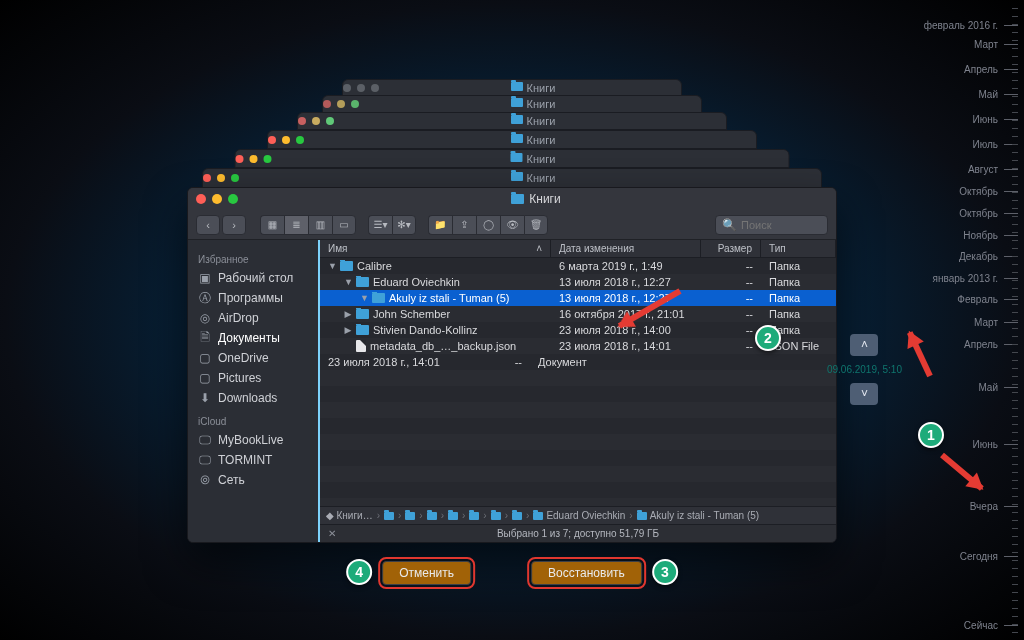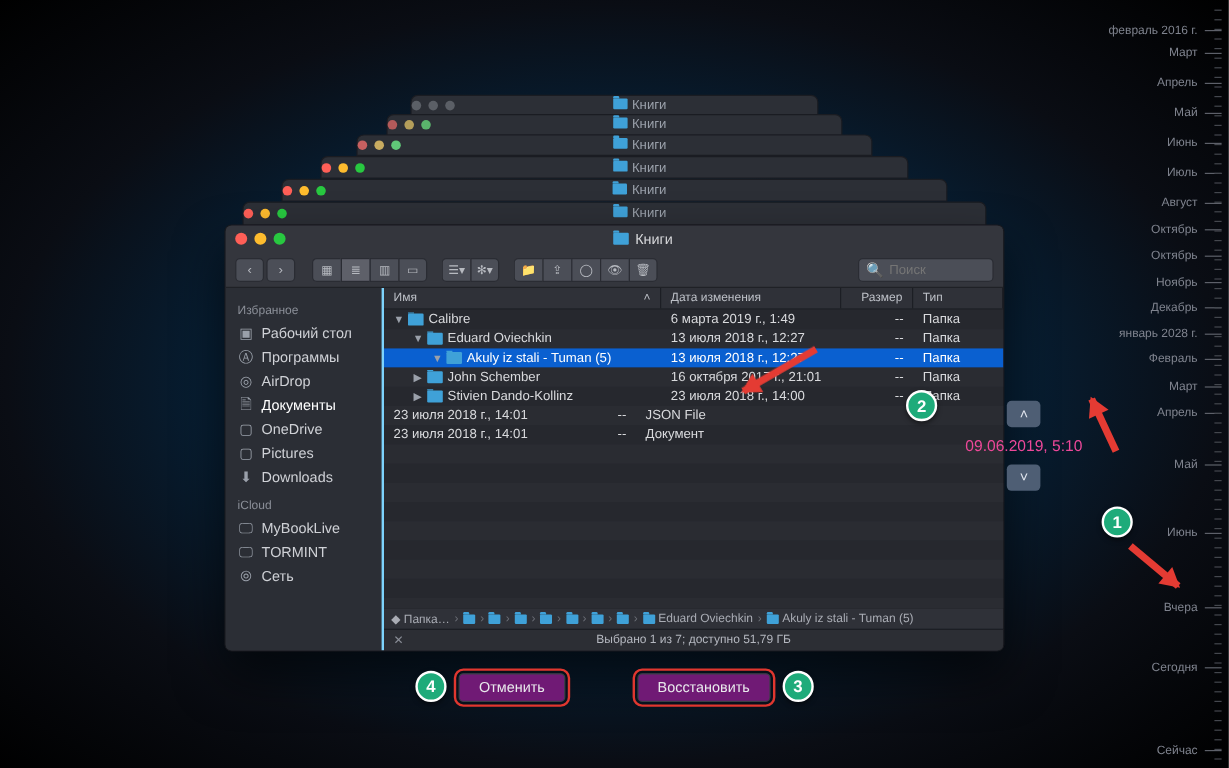--- a/index.html
+++ b/index.html
@@ -77,25 +77,25 @@
 
   
   .timeline { position: absolute; right: 6px; top: 8px; bottom: 8px; width: 100px; font-size: 10px; color: #7f838e; }
   .timeline .tick { position: absolute; right: 0; display: flex; align-items: center; gap: 6px; }
   .timeline .tick .bar { width: 14px; height: 1px; background: #5d6069; }
   .timeline .minor { position: absolute; right: 0; width: 6px; height: 1px; background: #44474e; }
 
   
   .snap-nav { position: absolute; right: 122px; top: 334px; display: flex; flex-direction: column; align-items: center; gap: 4px; }
   .snap-btn { width: 28px; height: 22px; background: #4e5e74; border-radius: 4px; display: flex; align-items: center; justify-content: center; color: #e2e6ee; cursor: default; }
-  .snap-date { font-size: 13px; color: #ec4899; text-align: center; margin: 4px 0; white-space: nowrap; }
+  .snap-date { font-size: 10px; color: #0f766e; text-align: center; margin: 4px 0; white-space: nowrap; }
 
   
   .bottom-btns { position: absolute; left: 50%; transform: translateX(-50%); bottom: 55px; display: flex; gap: 60px; }
-  .mac-btn { background: #701a75; border: 1px solid #3c3f47; border-radius: 4px; padding: 4px 16px; font-size: 12px; color: #e9eaec; cursor: default; }
+  .mac-btn { background: #a16207; border: 1px solid #3c3f47; border-radius: 4px; padding: 4px 16px; font-size: 12px; color: #e9eaec; cursor: default; }
   .red-box { outline: 2px solid #e0372f; outline-offset: 2px; }
 
   
   .badge { position: absolute; width: 26px; height: 26px; border-radius: 50%; background: #1eab7a; border: 2px solid #fff; color: #fff; font-weight: 700; font-size: 14px; display: flex; align-items: center; justify-content: center; box-shadow: 0 2px 4px rgba(0,0,0,.5); }
   .arrow { position: absolute; transform-origin: left center; }
   .arrow .shaft { height: 6px; background: #e43b33; }
   .arrow .head { position: absolute; right: -2px; top: -6px; width: 0; height: 0; border-left: 16px solid #e43b33; border-top: 9px solid transparent; border-bottom: 9px solid transparent; }
 
   .mini-ic { font-size: 10px; }
 </style>
@@ -323,41 +323,46 @@
             <div class="cell name" style="padding-left:24px">
               <span class="disclose">▶</span>
               <span class="fic"></span>
               <span>Stivien Dando-Kollinz</span>
             </div>
             <div class="cell date">23 июля 2018 г., 14:00</div>
             <div class="cell size">--</div>
             <div class="cell kind">Папка</div>
           </div>
           <div class="row">
+            <div class="cell name" style="padding-left:24px">
+              <span class="disclose"></span>
+              <span class="doc-ic"></span>
+              <span>metadata_db_…_backup.json</span>
+            </div>
             <div class="cell date">23 июля 2018 г., 14:01</div>
             <div class="cell size">--</div>
             <div class="cell kind">JSON File</div>
           </div>
           <div class="row">
             <div class="cell date">23 июля 2018 г., 14:01</div>
             <div class="cell size">--</div>
             <div class="cell kind">Документ</div>
           </div>
           <div class="row"></div>
           <div class="row"></div>
           <div class="row"></div>
           <div class="row"></div>
           <div class="row"></div>
           <div class="row"></div>
           <div class="row"></div>
           <div class="row"></div>
           <div class="row"></div>
         </div>
       <div class="pathbar" id="pathbar">
-          <span class="crumb">◆ Папка…</span>
+          <span class="crumb">◆ Книги…</span>
           <span class="sep">›</span>
           <span class="crumb">
             <span class="fic" style="width:10px;height:8px"></span>
           </span>
           <span class="sep">›</span>
           <span class="crumb">
             <span class="fic" style="width:10px;height:8px"></span>
           </span>
           <span class="sep">›</span>
           <span class="crumb">
@@ -437,21 +442,21 @@
     </div>
     <div class="tick" style="top: 221.52px;">
       <span>Ноябрь</span>
       <span class="bar"></span>
     </div>
     <div class="tick" style="top: 243.36px;">
       <span>Декабрь</span>
       <span class="bar"></span>
     </div>
     <div class="tick" style="top: 265.2px;">
-      <span>январь 2028 г.</span>
+      <span>январь 2013 г.</span>
       <span class="bar"></span>
     </div>
     <div class="tick" style="top: 286px;">
       <span>Февраль</span>
       <span class="bar"></span>
     </div>
     <div class="tick" style="top: 308.88px;">
       <span>Март</span>
       <span class="bar"></span>
     </div>

